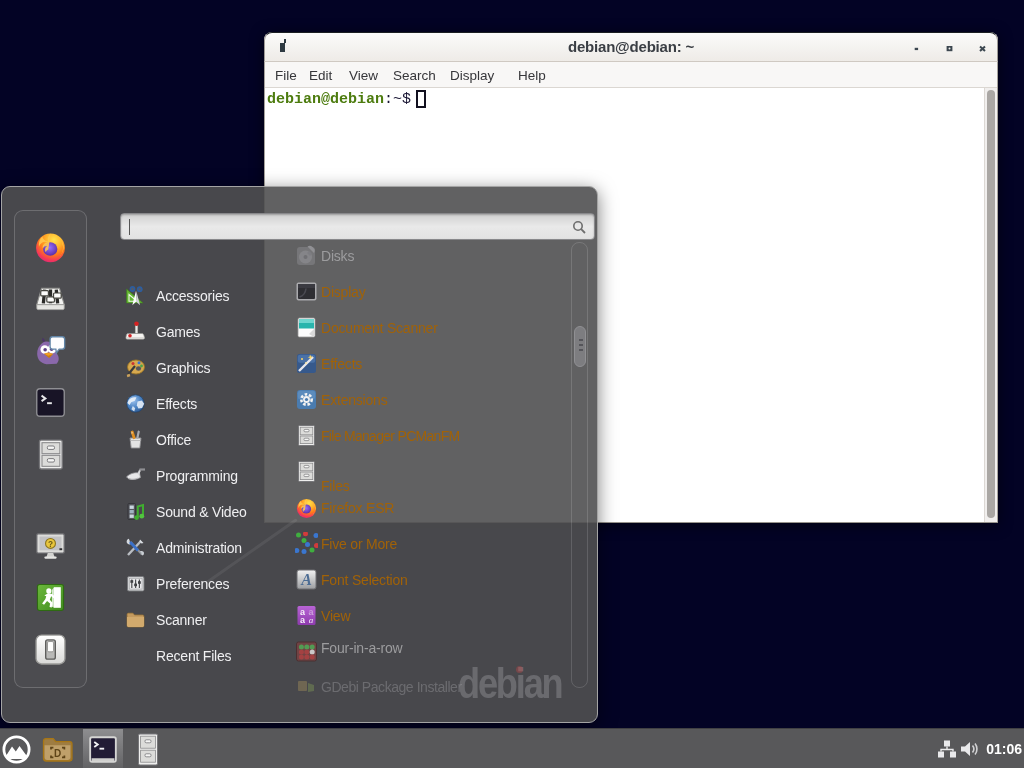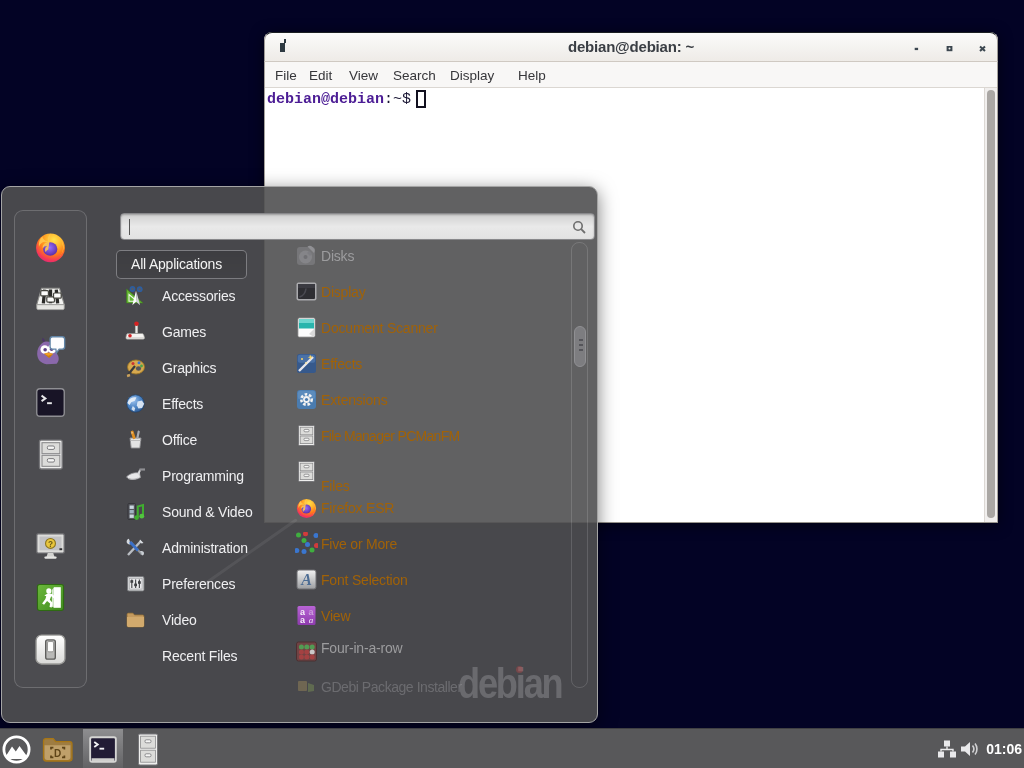--- a/index.html
+++ b/index.html
@@ -16,21 +16,21 @@
   border-bottom:1px solid #cfc9c2; }
 #title { width:100%; top:6px; text-align:center; font-size:15px; font-weight:bold; color:#3a3e44; letter-spacing:-0.2px; }
 #ticon { left:16px; top:11px; width:5px; height:9px; background:#2e3a42; }
 #ticon:before { content:""; position:absolute; left:4px; top:-4px; width:2px; height:4px; background:#2e3a42; }
 .wbtn { width:7px; height:7px; }
 #menubar { left:1px; top:30px; width:732px; height:26px; background:#f8f7f6; border-bottom:1px solid #dbd7d2; }
 .mitem { top:36px; font-size:13.5px; color:#36363a; }
 #tcontent { left:1px; top:56px; width:732px; height:435px; background:#fff;
   font-family:"Liberation Mono", monospace; font-size:15px; }
 #prompt { left:2px; top:3px; white-space:pre; }
-#prompt b { color:#4c1d95;margin-top:44px; }
+#prompt b { color:#4d7c0f;margin-top:44px; }
 #prompt span.d { color:#171432; }
 #cursor { left:151px; top:2px; width:10px; height:18px; border:2px solid #12101f; }
 #tscroll { right:0px; top:0px; width:13px; height:435px; background:#f1efee; border-left:1px solid #dcd8d4; }
 #tthumb { left:2px; top:2px; width:8px; height:428px; background:#aaa7a4; border-radius:4px; }
 
 
 #menu { left:1px; top:186px; width:597px; height:537px; background:rgba(80,80,81,0.90);
   border:1px solid #a4a4a4; border-radius:9px; box-shadow:0 4px 18px rgba(0,0,0,0.5); }
 #wmark { left:456px; top:473px; font-size:42px; font-weight:bold; color:rgba(195,195,200,0.28);
   letter-spacing:-2.5px; transform:scaleX(0.86); transform-origin:left; }
@@ -41,21 +41,21 @@
   border-radius:9px; background:rgba(255,255,255,0.025); }
 .sic { left:32px; width:33px; height:33px; }
 #searchbox { left:118px; top:26px; width:475px; height:27px; border-radius:4px;
   background:linear-gradient(#d0d0d0,#e9e9e9 50%,#e2e2e2); border:1px solid #88888b;
   box-shadow:inset 0 1px 2px rgba(0,0,0,0.25); }
 #scursor { left:8px; top:5px; width:1px; height:16px; background:#555; }
 #sglass { right:7px; top:5px; width:16px; height:16px; }
 #allapps { left:114px; top:63px; width:131px; height:29px; border-radius:5px;
   background:linear-gradient(rgba(0,0,0,0.14),rgba(0,0,0,0.08)); border:1px solid rgba(200,200,205,0.45);
   color:#f4f4f4; font-size:14px; letter-spacing:-0.2px; line-height:27px; padding-left:14px; }
-.cat { left:160px; width:130px; height:20px; font-size:14px; letter-spacing:-0.2px; line-height:20px; color:#efeff1; }
+.cat { left:154px; width:130px; height:20px; font-size:14px; letter-spacing:-0.2px; line-height:20px; color:#efeff1; }
 .cic { left:123px; width:21px; height:21px; }
 .app { left:319px; width:240px; height:20px; font-size:14px; letter-spacing:-0.2px; line-height:20px; color:#a16207; }
 .aic { left:293px; width:23px; height:23px; }
 .dim { color:#9c9c9e; }
 #strack { left:569px; top:55px; width:17px; height:446px; border:1px solid rgba(255,255,255,0.14);
   border-radius:8px; }
 #sthumb { left:572px; top:139px; width:12px; height:41px; background:#7d7d80; border-radius:6px;
   border:1px solid #909093; }
 #sthumb i { position:absolute; left:4px; width:4px; height:2px; background:#55555a; }
 
@@ -188,31 +188,30 @@
       <rect x="8.5" y="5" width="7" height="14" rx="1.4" fill="#b9b9b7" stroke="#5e5e5c" stroke-width="1"></rect>
       <rect x="9.8" y="6.2" width="4.4" height="7.5" rx="1" fill="#fdfdfc" stroke="#8a8a88" stroke-width=".6"></rect>
     </svg>
   <div id="searchbox" class="abs">
       <div id="scursor" class="abs"></div>
     <svg id="sglass" class="abs" viewBox="0 0 16 16">
         <circle cx="7" cy="7" r="4.2" fill="none" stroke="#6e6e6e" stroke-width="1.6"></circle>
         <path d="M10.2 10.2L14 14" stroke="#6e6e6e" stroke-width="1.8"></path>
       </svg>
   </div>
-  <div id="allapps" class="abs">All Applications</div>
   <div class="abs cat" style="top:99px">Accessories</div>
   <div class="abs cat" style="top:135px">Games</div>
   <div class="abs cat" style="top:171px">Graphics</div>
   <div class="abs cat" style="top:207px">Effects</div>
   <div class="abs cat" style="top:243px">Office</div>
   <div class="abs cat" style="top:279px">Programming</div>
   <div class="abs cat" style="top:315px">Sound &amp; Video</div>
   <div class="abs cat" style="top:351px">Administration</div>
   <div class="abs cat" style="top:387px">Preferences</div>
-  <div class="abs cat" style="top:423px">Video</div>
+  <div class="abs cat" style="top:423px">Scanner</div>
   <div class="abs cat" style="top:459px">Recent Files</div>
   <svg class="abs cic" style="top:98px" viewBox="0 0 21 21">
       <path d="M1.5 4v14h16.5z" fill="#63b431" stroke="#3d7a1e" stroke-width=".6"></path>
       <path d="M4 9.5v6.8h8z" fill="none" stroke="#eef8e8" stroke-width="1.1"></path>
       <circle cx="7.5" cy="4" r="2.9" fill="#2d5d9e"></circle>
       <circle cx="7.5" cy="4" r="1.2" fill="#5a5a60"></circle>
       <circle cx="14.7" cy="4.2" r="2.9" fill="#2d5d9e"></circle>
       <circle cx="14.7" cy="4.2" r="1.2" fill="#5a5a60"></circle>
       <path d="M11 5.8L7.3 20.2l3.7-3.4z" fill="#fdfdff"></path>
       <path d="M11.2 5.8l3.9 14.4-3.9-3.4z" fill="#d5d5dc"></path>

